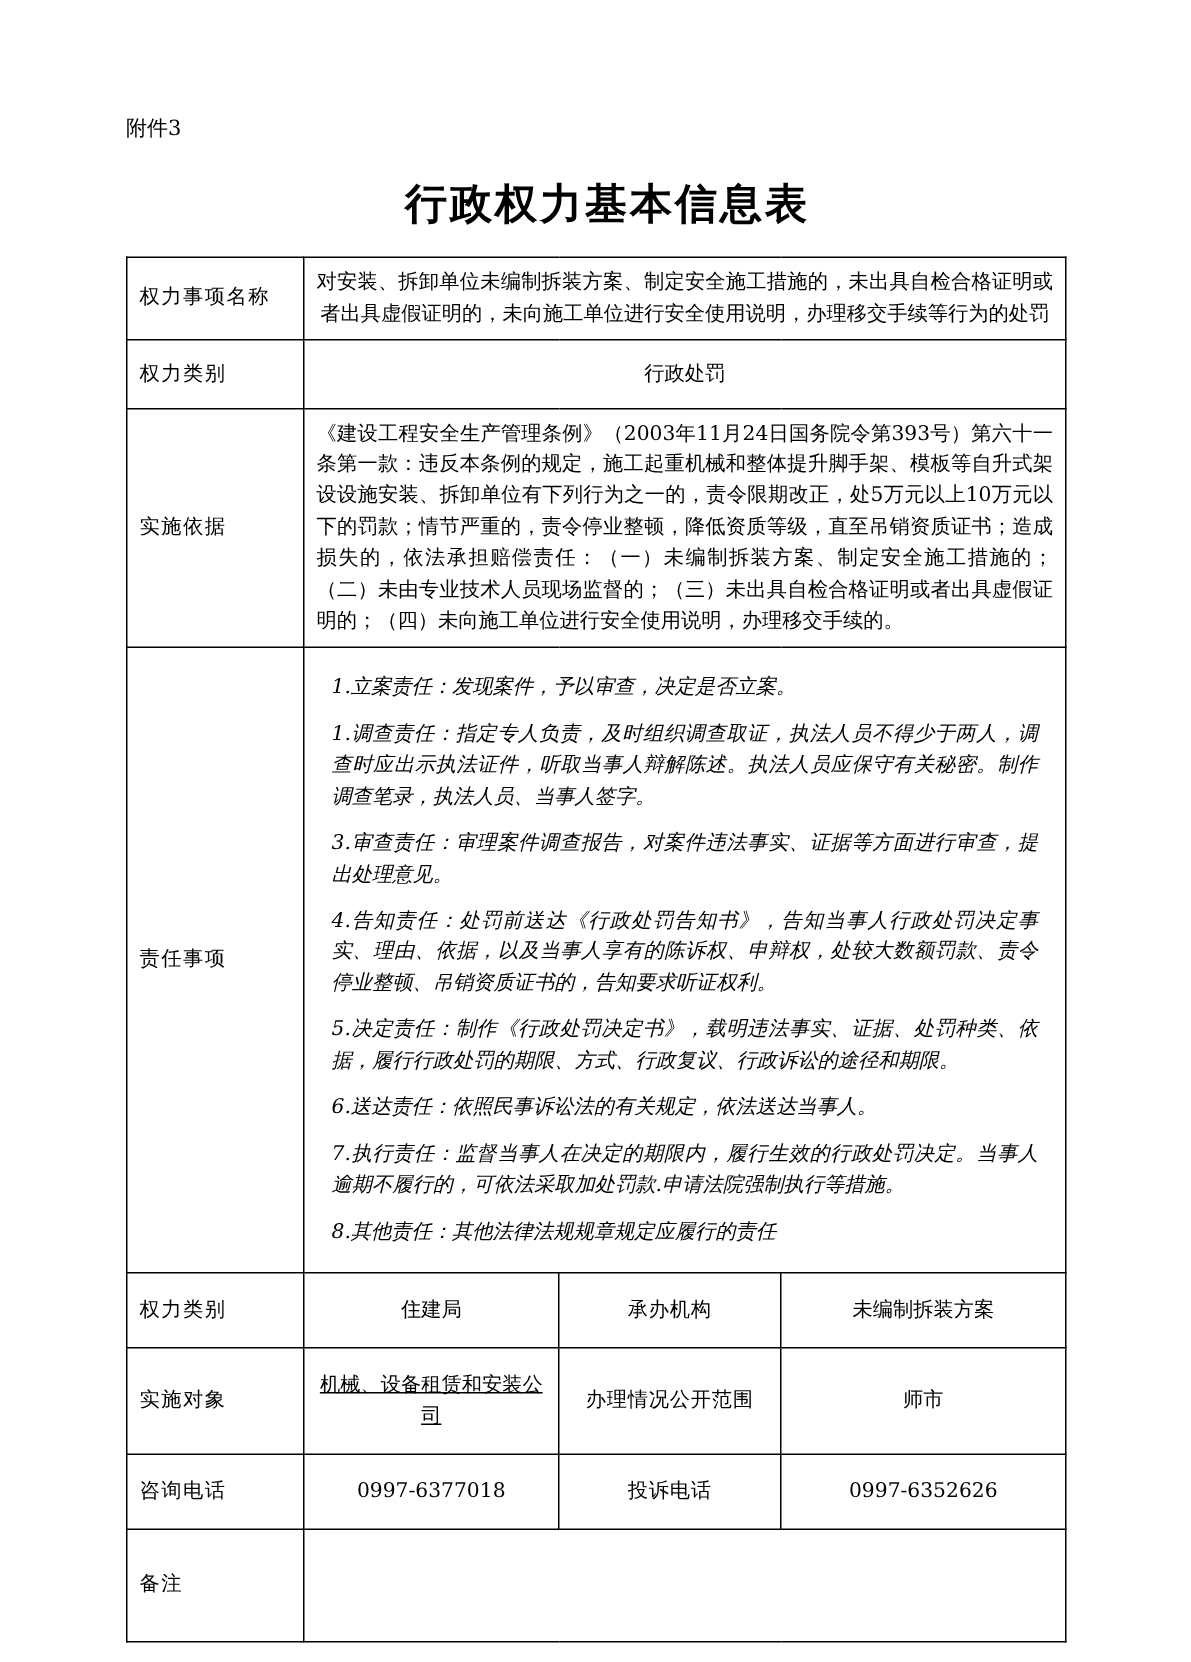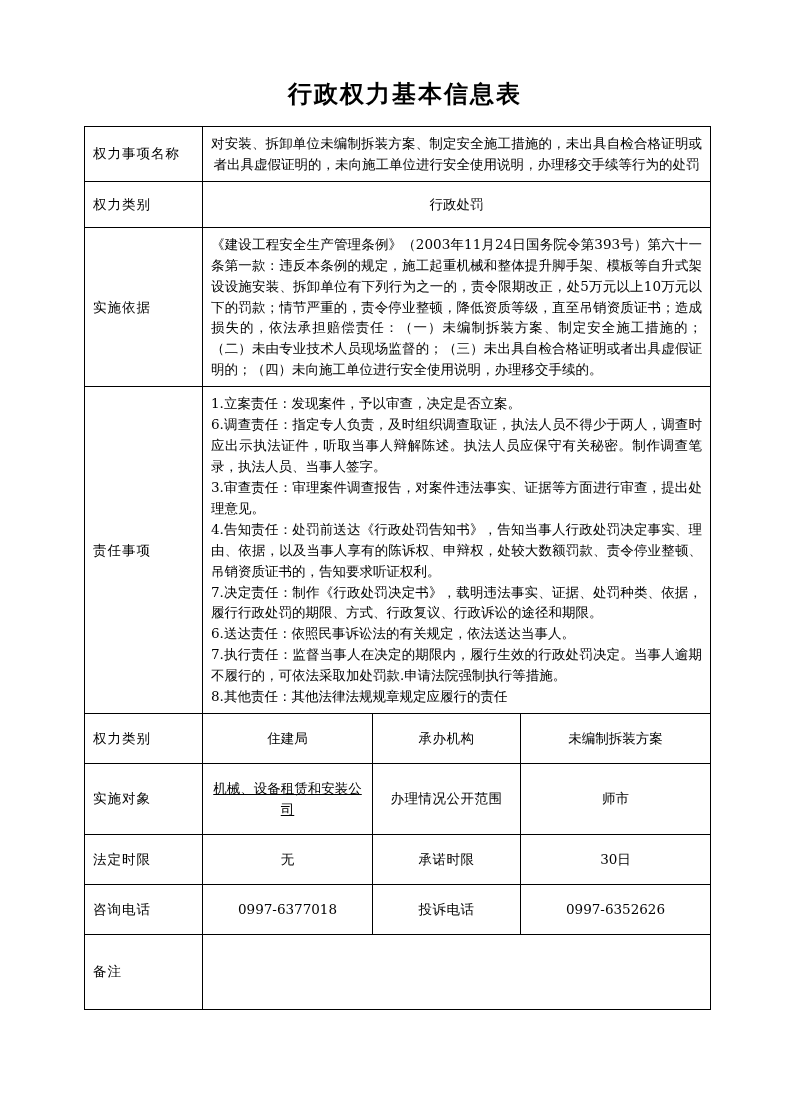--- a/index.html
+++ b/index.html
@@ -22,21 +22,21 @@
     position: relative;
   }
   .attachment-label {
     font-family: "DejaVu Serif", "Liberation Serif", serif;
     font-size: 14px;
     line-height: 1.2;
     margin: 0 0 22px 0;
   }
   .doc-title {
     text-align: center;
-    font-size: 24px;
+    font-size: 28px;
     font-weight: bold;
     letter-spacing: 2px;
     margin: 0 0 16px 0;
     font-family: "DejaVu Serif", "Liberation Serif", serif;
   }
   table.info {
     width: 626px;
     border-collapse: collapse;
     table-layout: fixed;
     margin: 0;
@@ -61,23 +61,24 @@
   }
   .value-center {
     text-align: center;
   }
   .value-block {
     text-align: justify;
     text-justify: inter-ideograph;
     margin-top: 48px;
   }
   .duty-list p {
-    margin: 0;
+    margin: 10px;
     text-align: justify;
     text-justify: inter-ideograph;
+    font-style: italic;
   }
   .mid-label {
     text-align: center;
     width: 148px;
     letter-spacing: 0.5px;
   }
   .mid-label .two-line {
     display: block;
   }
   .right-value {
@@ -93,20 +94,21 @@
   }
   .num {
     font-family: "DejaVu Serif", "Liberation Serif", serif;
   }
 </style>
 </head>
 <body>
 
 <div class="page">
 
+  <div class="attachment-label">附件3</div>
 
   <div class="doc-title">行政权力基本信息表</div>
 
   <table class="info">
     <colgroup>
       <col style="width:118px">
       <col style="width:170px">
       <col style="width:148px">
       <col style="width:190px">
     </colgroup>
@@ -124,24 +126,24 @@
 
     <tr>
       <td class="label-cell">实施依据</td>
       <td colspan="3" class="value-block">《建设工程安全生产管理条例》（2003年11月24日国务院令第393号）第六十一条第一款：违反本条例的规定，施工起重机械和整体提升脚手架、模板等自升式架设设施安装、拆卸单位有下列行为之一的，责令限期改正，处5万元以上10万元以下的罚款；情节严重的，责令停业整顿，降低资质等级，直至吊销资质证书；造成损失的，依法承担赔偿责任：（一）未编制拆装方案、制定安全施工措施的；（二）未由专业技术人员现场监督的；（三）未出具自检合格证明或者出具虚假证明的；（四）未向施工单位进行安全使用说明，办理移交手续的。</td>
     </tr>
 
     <tr>
       <td class="label-cell">责任事项</td>
       <td colspan="3" class="duty-list">
         <p>1.立案责任：发现案件，予以审查，决定是否立案。</p>
-        <p>6.调查责任：指定专人负责，及时组织调查取证，执法人员不得少于两人，调查时应出示执法证件，听取当事人辩解陈述。执法人员应保守有关秘密。制作调查笔录，执法人员、当事人签字。</p>
+        <p>1.调查责任：指定专人负责，及时组织调查取证，执法人员不得少于两人，调查时应出示执法证件，听取当事人辩解陈述。执法人员应保守有关秘密。制作调查笔录，执法人员、当事人签字。</p>
         <p>3.审查责任：审理案件调查报告，对案件违法事实、证据等方面进行审查，提出处理意见。</p>
         <p>4.告知责任：处罚前送达《行政处罚告知书》，告知当事人行政处罚决定事实、理由、依据，以及当事人享有的陈诉权、申辩权，处较大数额罚款、责令停业整顿、吊销资质证书的，告知要求听证权利。</p>
-        <p>7.决定责任：制作《行政处罚决定书》，载明违法事实、证据、处罚种类、依据，履行行政处罚的期限、方式、行政复议、行政诉讼的途径和期限。</p>
+        <p>5.决定责任：制作《行政处罚决定书》，载明违法事实、证据、处罚种类、依据，履行行政处罚的期限、方式、行政复议、行政诉讼的途径和期限。</p>
         <p>6.送达责任：依照民事诉讼法的有关规定，依法送达当事人。</p>
         <p>7.执行责任：监督当事人在决定的期限内，履行生效的行政处罚决定。当事人逾期不履行的，可依法采取加处罚款.申请法院强制执行等措施。</p>
         <p>8.其他责任：其他法律法规规章规定应履行的责任</p>
       </td>
     </tr>
 
     <tr>
       <td class="label-cell">权力类别</td>
       <td class="mid-value" style="padding-top:14px;padding-bottom:14px;margin-left:32px;">住建局</td>
       <td class="mid-label">承办机构</td>
@@ -149,26 +151,20 @@
     </tr>
 
     <tr>
       <td class="label-cell">实施对象</td>
       <td class="mid-value" style="padding-top:14px;padding-bottom:14px;text-decoration:underline;">机械、设备租赁和安装公司</td>
       <td class="mid-label">办理情况公开范围</td>
       <td class="right-value">师市</td>
     </tr>
 
 
-    <tr>
-      <td class="label-cell">法定时限</td>
-      <td class="mid-value" style="padding-top:14px;padding-bottom:14px;">无</td>
-      <td class="mid-label">承诺时限</td>
-      <td class="right-value num">30日</td>
-    </tr>
 
     <tr>
       <td class="label-cell">咨询电话</td>
       <td class="mid-value num" style="padding-top:14px;padding-bottom:14px;">0997-6377018</td>
       <td class="mid-label">投诉电话</td>
       <td class="right-value num">0997-6352626</td>
     </tr>
 
     <tr class="remark-row">
       <td class="label-cell">备注</td>

